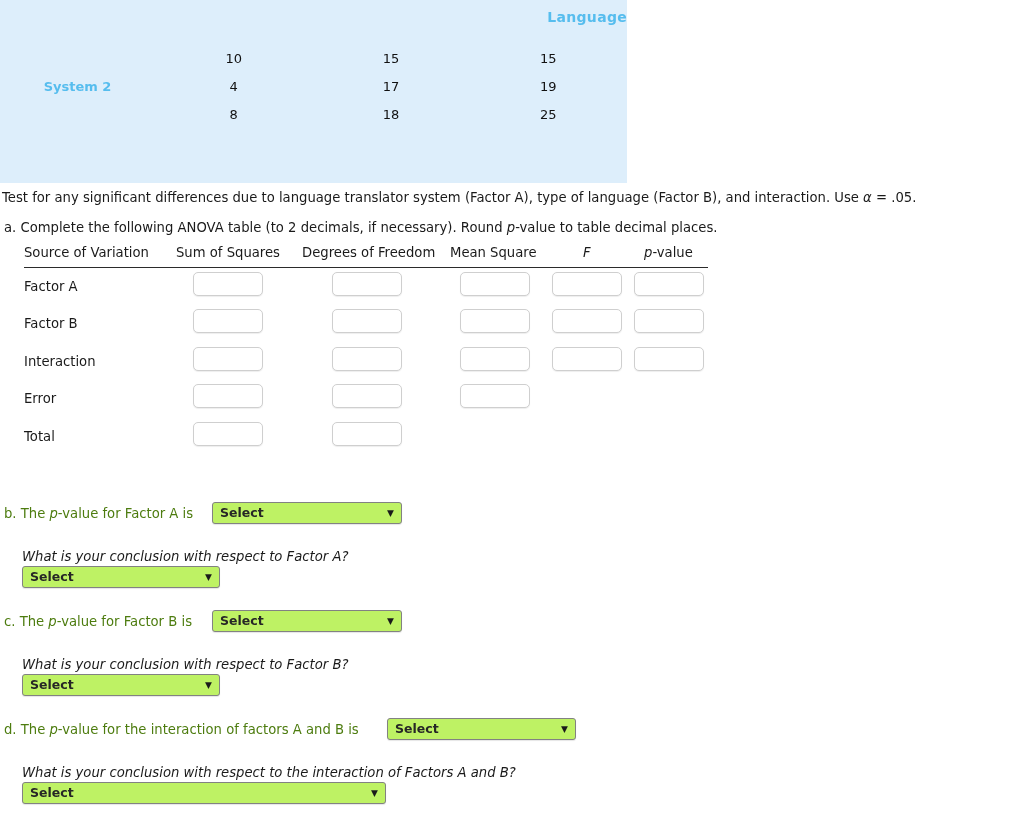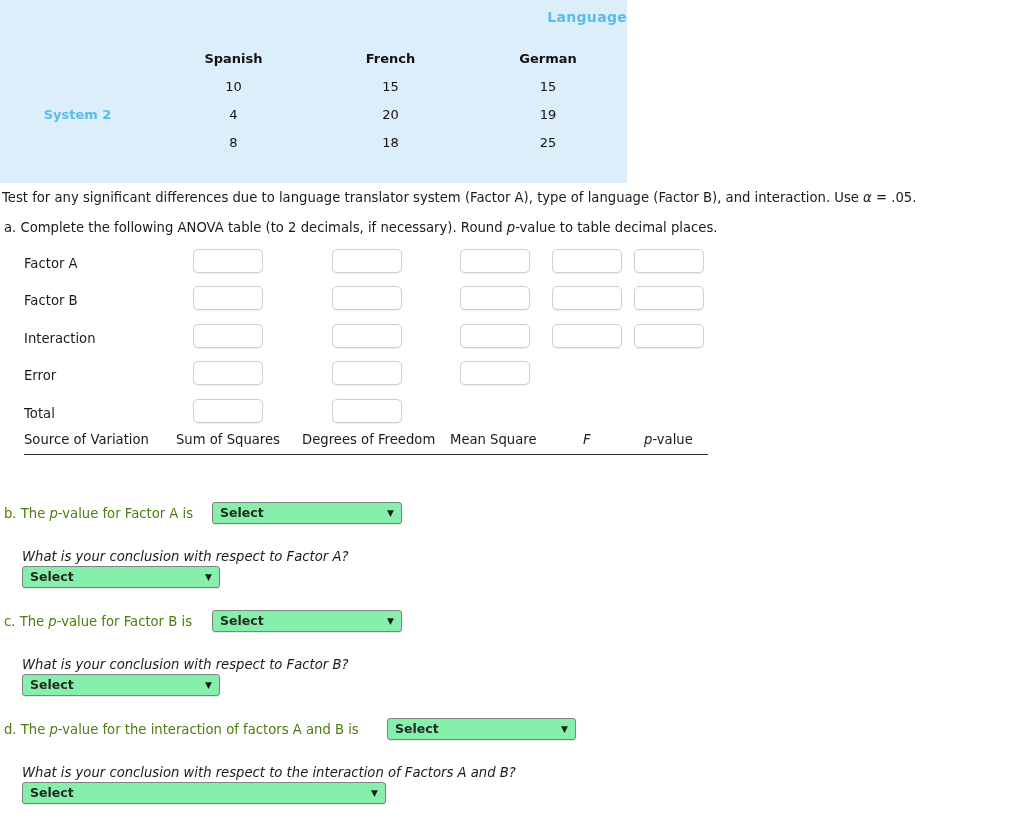--- a/index.html
+++ b/index.html
@@ -163,21 +163,21 @@
     position: absolute;
     font-size: 13.2px;
     color: #1a1a1a;
     white-space: nowrap;
     font-style: italic;
   }
   .sel {
     position: absolute;
     height: 22px;
     box-sizing: border-box;
-    background: #86efac;
+    background: #bef264;
     border: 1px solid #828282;
     border-radius: 3px;
     box-shadow: 0 1px 1px rgba(0,0,0,.10);
     font-family: "DejaVu Sans", "Liberation Sans", sans-serif;
     font-size: 12.5px;
     font-weight: bold;
     color: #262626;
     line-height: 20px;
     padding-left: 7px;
     cursor: pointer;
@@ -193,106 +193,100 @@
   }
 </style>
 </head>
 <body>
 
 <div id="data-panel">
   <div id="data-panel-title">Language</div>
 
   <table class="dt-table">
     <tbody>
-        <tr>
-      <td class="dt-col-label"></td>
-      <td class="dt-colhead dt-c1">Spanish</td>
-      <td class="dt-colhead dt-c2">French</td>
-      <td class="dt-colhead dt-c3">German</td>
-    </tr>
     <tr>
       <td class="dt-col-label"></td>
       <td class="dt-val">10</td>
       <td class="dt-val">15</td>
       <td class="dt-val">15</td>
     </tr>
     <tr>
       <td class="dt-col-label">System 2</td>
       <td class="dt-val">4</td>
-      <td class="dt-val">20</td>
+      <td class="dt-val">17</td>
       <td class="dt-val">19</td>
     </tr>
     <tr>
       <td class="dt-col-label"></td>
       <td class="dt-val">8</td>
       <td class="dt-val">18</td>
       <td class="dt-val">25</td>
     </tr>
   </tbody>
     </table>
 </div>
 
 <div id="prompt-line"><span>Test for any significant differences due to language translator system (Factor A), type of language (Factor B), and interaction. Use </span><span class="ital">α</span><span> = .05.</span></div>
 
 <div id="part-a-line"><span>a. Complete the following ANOVA table (to 2 decimals, if necessary). Round </span><span class="ital">p</span><span>-value to table decimal places.</span></div>
 
 <div id="anova">
 
-  <div id="anova-body">
-
-    <div class="anova-row">
-      <span class="rlabel">Factor A</span>
-      <input class="cell-input col-ss" type="text" value="" style="">
-      <input class="cell-input col-df" type="text" value="" style="">
-      <input class="cell-input col-ms" type="text" value="" style="">
-      <input class="cell-input col-f" type="text" value="" style="">
-      <input class="cell-input col-p" type="text" value="" style="">
-    </div>
-
-    <div class="anova-row">
-      <span class="rlabel">Factor B</span>
-      <input class="cell-input col-ss" type="text" value="" style="">
-      <input class="cell-input col-df" type="text" value="" style="">
-      <input class="cell-input col-ms" type="text" value="" style="">
-      <input class="cell-input col-f" type="text" value="" style="">
-      <input class="cell-input col-p" type="text" value="" style="">
-    </div>
-
-    <div class="anova-row">
-      <span class="rlabel">Interaction</span>
-      <input class="cell-input col-ss" type="text" value="" style="">
-      <input class="cell-input col-df" type="text" value="" style="">
-      <input class="cell-input col-ms" type="text" value="" style="">
-      <input class="cell-input col-f" type="text" value="" style="">
-      <input class="cell-input col-p" type="text" value="" style="">
-    </div>
-
-    <div class="anova-row">
-      <span class="rlabel">Error</span>
-      <input class="cell-input col-ss" type="text" value="" style="">
-      <input class="cell-input col-df" type="text" value="" style="">
-      <input class="cell-input col-ms" type="text" value="" style="">
-    </div>
-
-    <div class="anova-row">
-      <span class="rlabel">Total</span>
-      <input class="cell-input col-ss" type="text" value="" style="">
-      <input class="cell-input col-df" type="text" value="" style="">
-    </div>
-
-  </div>
-
   <div id="anova-head">
     <span class="ah ah-source">Source of Variation</span>
     <span class="ah ah-ss">Sum of Squares</span>
     <span class="ah ah-df">Degrees of Freedom</span>
     <span class="ah ah-ms">Mean Square</span>
     <span class="ah ah-f">F</span>
     <span class="ah ah-p"><span class="ital">p</span><span>-value</span></span>
   </div>
+
+  <div id="anova-body">
+
+    <div class="anova-row">
+      <span class="rlabel">Factor A</span>
+      <input class="cell-input col-ss" type="text" value="" style="">
+      <input class="cell-input col-df" type="text" value="" style="">
+      <input class="cell-input col-ms" type="text" value="" style="">
+      <input class="cell-input col-f" type="text" value="" style="">
+      <input class="cell-input col-p" type="text" value="" style="">
+    </div>
+
+    <div class="anova-row">
+      <span class="rlabel">Factor B</span>
+      <input class="cell-input col-ss" type="text" value="" style="">
+      <input class="cell-input col-df" type="text" value="" style="">
+      <input class="cell-input col-ms" type="text" value="" style="">
+      <input class="cell-input col-f" type="text" value="" style="">
+      <input class="cell-input col-p" type="text" value="" style="">
+    </div>
+
+    <div class="anova-row">
+      <span class="rlabel">Interaction</span>
+      <input class="cell-input col-ss" type="text" value="" style="">
+      <input class="cell-input col-df" type="text" value="" style="">
+      <input class="cell-input col-ms" type="text" value="" style="">
+      <input class="cell-input col-f" type="text" value="" style="">
+      <input class="cell-input col-p" type="text" value="" style="">
+    </div>
+
+    <div class="anova-row">
+      <span class="rlabel">Error</span>
+      <input class="cell-input col-ss" type="text" value="" style="">
+      <input class="cell-input col-df" type="text" value="" style="">
+      <input class="cell-input col-ms" type="text" value="" style="">
+    </div>
+
+    <div class="anova-row">
+      <span class="rlabel">Total</span>
+      <input class="cell-input col-ss" type="text" value="" style="">
+      <input class="cell-input col-df" type="text" value="" style="">
+    </div>
+
+  </div>
 </div>
 
 <div class="q-line" style="left:4px; top:506px;"><span>b. The </span><span class="ital">p</span><span>-value for Factor A is</span></div>
 
 <div class="sel" style="left:212px; top:502px; width:190px;">
   <span>Select</span>
   <span class="caret">▼</span>
 </div>
 
 <div class="q-sub" style="left:22px; top:549px;">What is your conclusion with respect to Factor A?</div>

